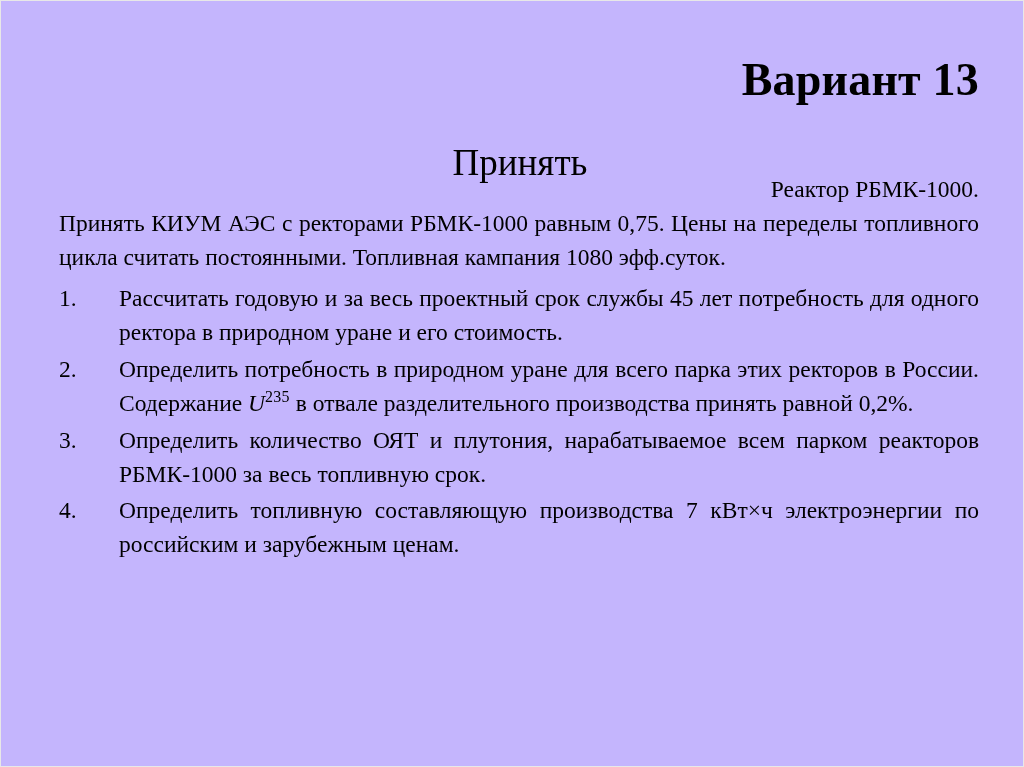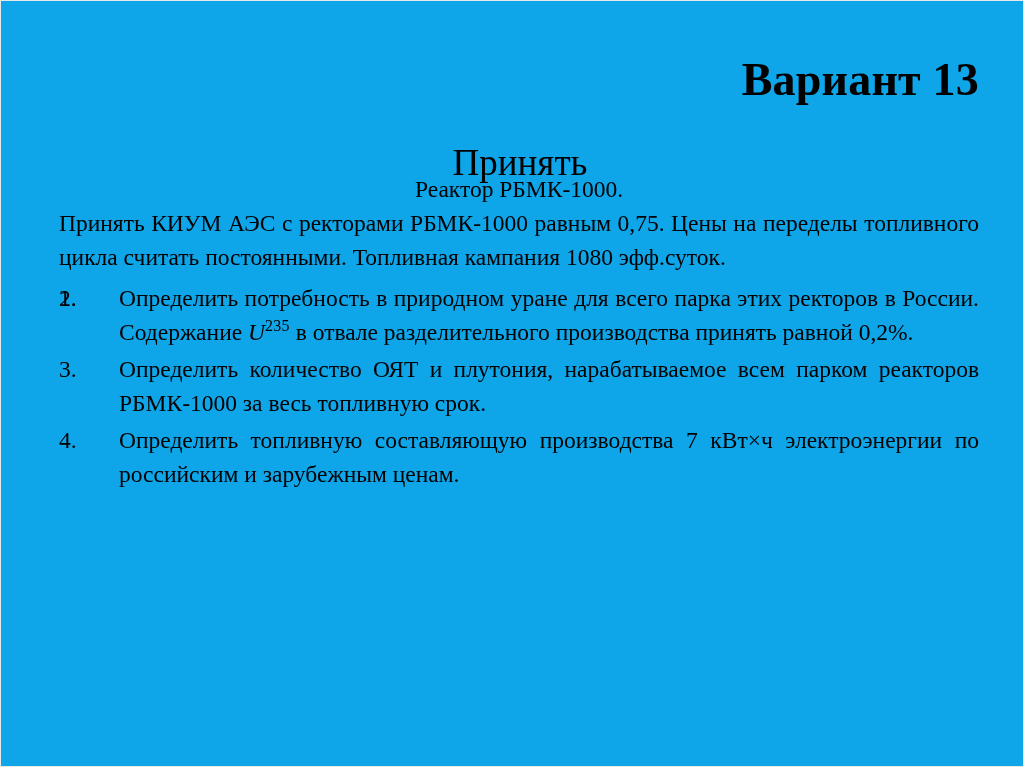--- a/index.html
+++ b/index.html
@@ -15,21 +15,21 @@
     color: #000000;
     overflow: hidden;
     position: relative;
     box-sizing: border-box;
     border: 1px solid #e8e8e8;
   }
 
   .slide {
     position: absolute;
     inset: 0;
-    background: #0ea5e9;
+    background: #c4b5fd;
   }
 
   
   .slide-title {
     position: absolute;
     top: 22px;
     left: 0;
     width: 978px;
     text-align: right;
     font-size: 46px;
@@ -64,21 +64,21 @@
     margin: 0;
     font-size: 23.5px;
     line-height: 1.44;
     text-align: justify;
     text-justify: inter-word;
     -webkit-hyphens: none;
     hyphens: none;
   }
 
   p.para-first {
-    text-align: center;
+    text-align: right;
   }
 
   p.para-intro {
     margin-top: 0;
     text-align: justify;
   }
 
   
   ol.task-list {
     list-style: none;
@@ -132,20 +132,21 @@
   <div class="body-block">
 
     <p class="para para-first">Реактор РБМК-1000.</p>
 
     <p class="para para-intro">Принять КИУМ АЭС с ректорами РБМК-1000 равным 0,75. Цены на переделы топливного цикла считать постоянными. Топливная кампания 1080 эфф.суток.</p>
 
     <ol class="task-list">
 
       <li>
         <span class="marker">1.</span>
+        <span class="task-text">Рассчитать годовую и за весь проектный срок службы 45 лет потребность для одного ректора в природном уране и его стоимость.</span>
       </li>
 
       <li>
         <span class="marker">2.</span>
         <span class="task-text"><span>Определить потребность в природном уране для всего парка этих ректоров в России. Содержание </span><span class="isotope"><span>U</span><sup>235</sup></span><span> в отвале разделительного производства принять равной 0,2%.</span></span>
       </li>
 
       <li>
         <span class="marker">3.</span>
         <span class="task-text">Определить количество ОЯТ и плутония, нарабатываемое всем парком реакторов РБМК-1000 за весь топливную срок.</span>

